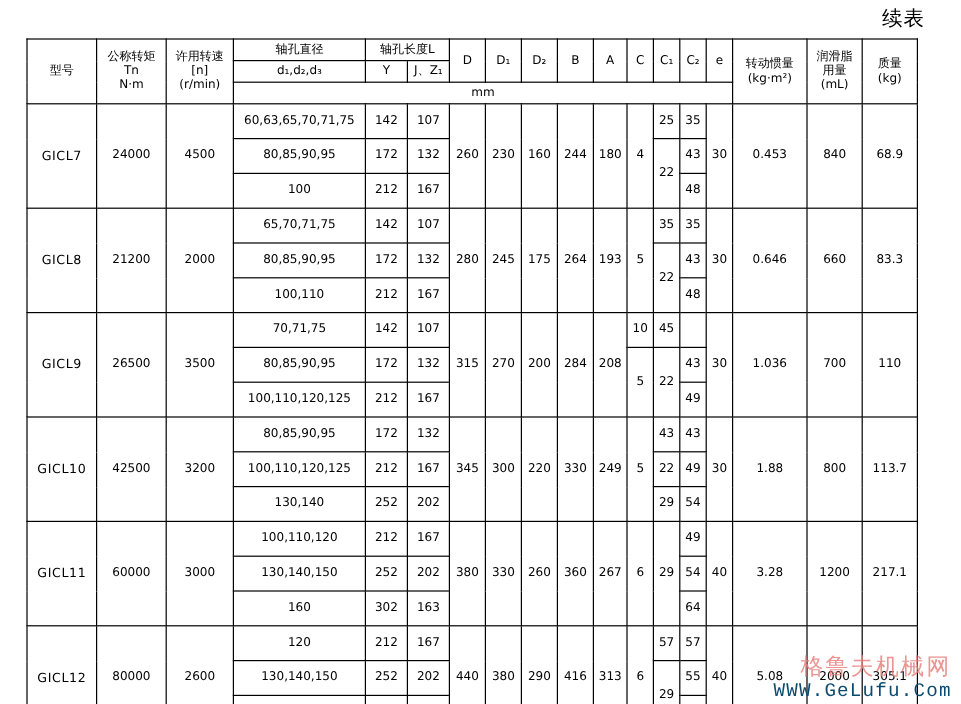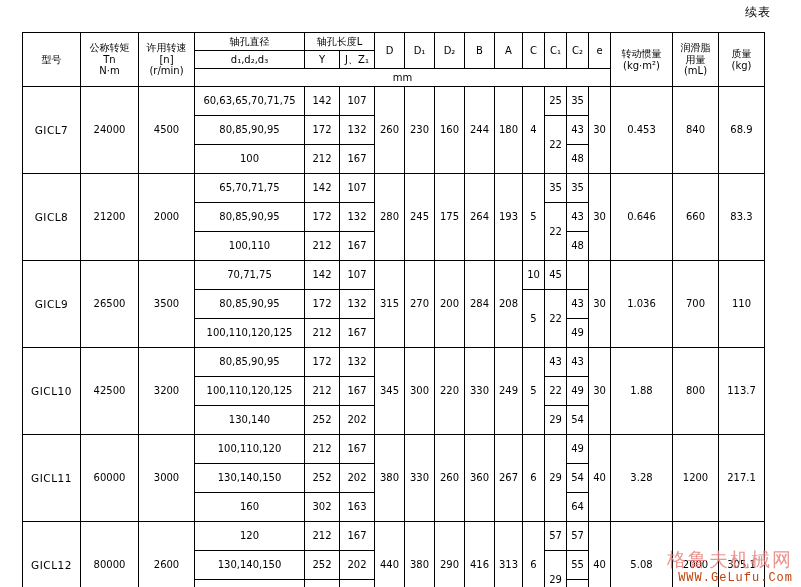--- a/index.html
+++ b/index.html
@@ -6,21 +6,21 @@
   body{
     width:801px;height:587px;
     background:#ffffff;
     font-family:"DejaVu Sans","Liberation Sans",sans-serif;
     color:#000;
     position:relative;
     overflow:hidden;
   }
   .page-head{
     position:absolute;top:4px;right:30px;
-    font-size:12px;letter-spacing:1px;text-align:center;
+    font-size:17px;letter-spacing:1px;text-align:center;
   }
   .tbl-wrap{
     position:absolute;left:22px;top:32px;
   }
   table.main{
     border-collapse:collapse;
     table-layout:fixed;
     font-size:10px;
   }
   table.main td, table.main th{
@@ -37,21 +37,21 @@
   .unit{font-size:10px;}
   .two-line{line-height:1.25;}
   .wm{
     position:absolute;
     right:8px;bottom:2px;
     text-align:right;
     color:#e0736f;
     font-family:Liberation Mono, monospace;
   }
   .wm .wm1{font-size:19px;color:#e8827e;letter-spacing:2px;opacity:.85;}
-  .wm .wm2{font-size:12px;color:#c2410c;letter-spacing:1px;margin-top:-2px;}
+  .wm .wm2{font-size:16px;color:#0c4a6e;letter-spacing:1px;margin-top:-2px;}
 </style>
 </head>
 <body>
 
 <div class="page-head">续表</div>
 
 <div class="tbl-wrap">
   <table class="main">
     <colgroup>
       <col style="width:58px">

